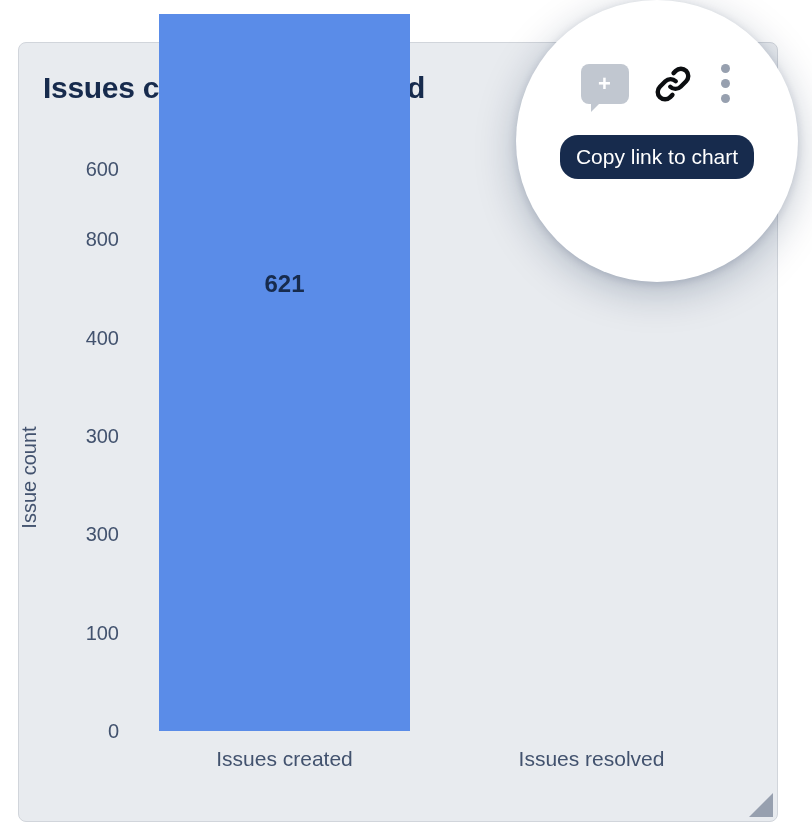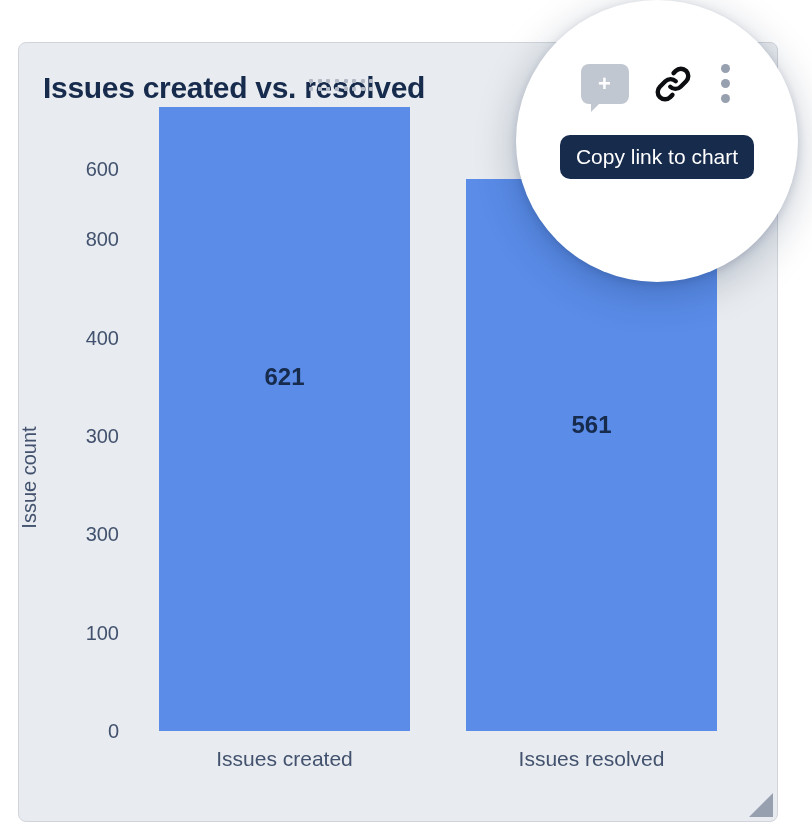--- a/index.html
+++ b/index.html
@@ -166,21 +166,21 @@
       background: #97a0af;
       border-radius: 50%;
     }
     .tooltip {
       margin-top: 28px;
       background: #172b4d;
       color: #fff;
       font-size: 21px;
       font-weight: 500;
       padding: 10px 16px;
-      border-radius: 10px;
+      border-radius: 18px;
       white-space: nowrap;
     }
   </style>
 </head>
 <body>
 
 <div class="card">
   <div class="drag-handle">
     <span></span>
       <span></span>
@@ -204,27 +204,24 @@
   <div class="chart-area">
     <div class="ylabel">Issue count</div>
     <div class="plot" id="plot">
         <div class="ytick" style="bottom: 0px;">0</div>
         <div class="ytick" style="bottom: 98.3333px;">100</div>
         <div class="ytick" style="bottom: 196.667px;">300</div>
         <div class="ytick" style="bottom: 295px; margin-top: 44px;">300</div>
         <div class="ytick" style="bottom: 393.333px;">400</div>
         <div class="ytick" style="bottom: 491.667px;">800</div>
         <div class="ytick" style="bottom: 562px;">600</div>
-        <div class="bar" style="left: 27.63px; width: 251.74px; height: 624px; background: rgb(90, 140, 232);">
+        <div class="bar" style="left: 27.63px; width: 251.74px; height: 717px; background: rgb(90, 140, 232);">
           <div class="bar-label" style="position: absolute; top: 256.473px; left: 50%; transform: translateX(-50%);">621</div>
         </div>
         <div class="xtick" style="left: 153.5px;">Issues created</div>
-        <div class="bar" style="left: 334.63px; width: 251.74px; height: 551.65px; background: rgb(90, 140, 232);">
-          <div class="bar-label" style="position: absolute; top: 231.693px; left: 50%; transform: translateX(-50%);">561</div>
-        </div>
         <div class="xtick" style="left: 460.5px;">Issues resolved</div>
       </div>
   </div>
 
   <div class="resize-handle"></div>
 </div>
 
 <div class="popover">
   <div class="toolbar">
     <div class="comment-btn">

